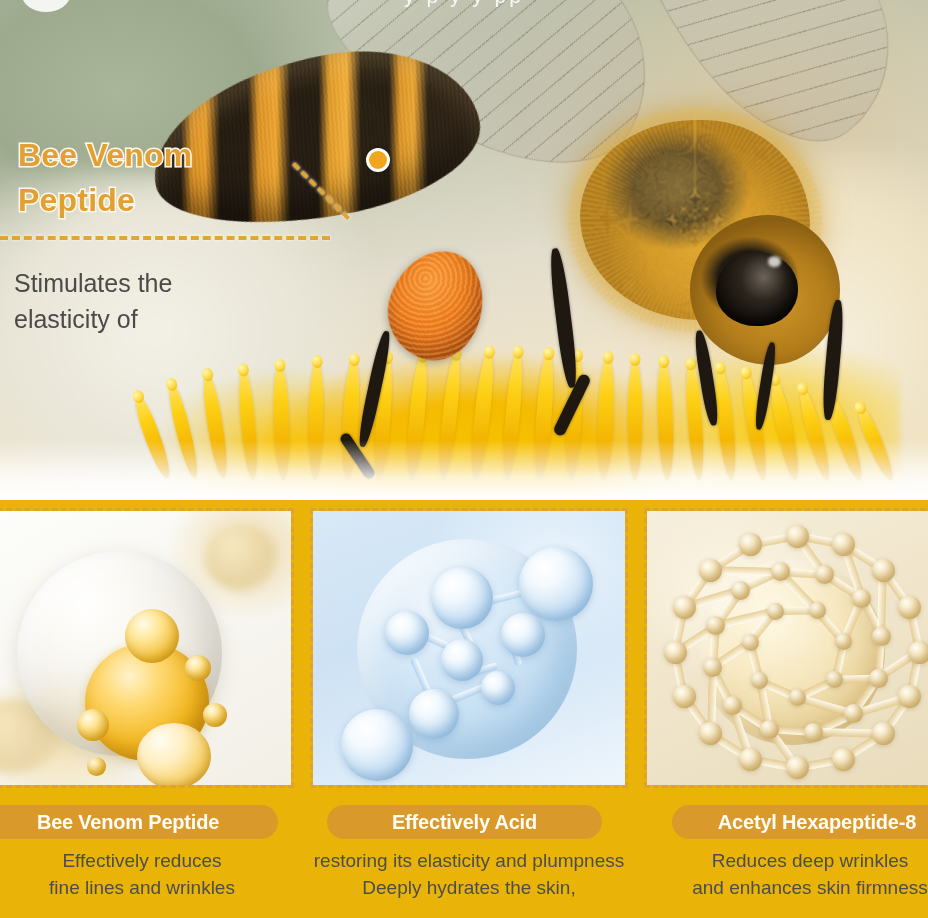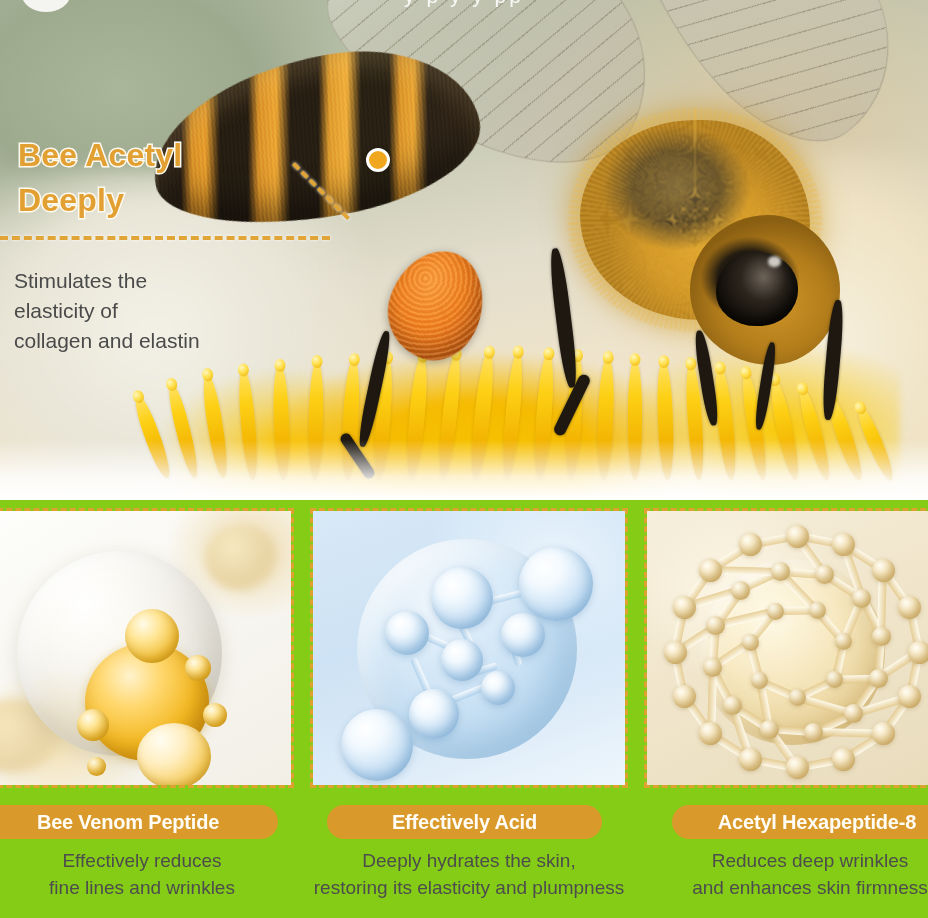--- a/index.html
+++ b/index.html
@@ -176,21 +176,21 @@
   .callout-title{
     position:absolute; left:18px; top:133px; width:290px;
     font-size:32px; font-weight:bold; line-height:1.40;
     color:#e3a032;
     -webkit-text-stroke:3px #fffaf0;
     paint-order:stroke fill;
     letter-spacing:.2px;
   }
   .callout-desc{
     position:absolute; left:14px; top:266px; width:270px;
-    font-size:21px; line-height:1.43; color:#4a4a4a; font-weight:400;
+    font-size:25px; line-height:1.43; color:#4a4a4a; font-weight:400;
   }
   .dash-h{
     position:absolute; left:0; top:236px; width:330px; height:0;
     border-top:4px dashed #e0a536;
     filter:drop-shadow(0 0 1.4px rgba(255,255,255,.95));
   }
   .dash-diag{
     position:absolute; left:292px; top:165px; width:0; height:78px;
     border-left:4px dashed #e0a536;
     transform:rotate(-45deg); transform-origin:top left;
@@ -199,21 +199,21 @@
   .dot-marker{
     position:absolute; left:366px; top:148px; width:24px; height:24px;
     border-radius:50%; background:#f0a71e;
     border:3px solid #ffffff;
     box-shadow:0 0 4px rgba(0,0,0,.28);
   }
 
   
   .cards{
     position:absolute; left:0; top:500px; width:928px; height:418px;
-    background:#84cc16;
+    background:#eab308;
   }
   .card{
     position:absolute; top:8px; height:280px;
     border:3px dashed #dda22f;
     overflow:hidden;
   }
   .card-1{ left:-12px; width:306px; }
   .card-2{ left:310px; width:318px; }
   .card-3{ left:644px; width:300px; }
 
@@ -410,32 +410,31 @@
     </div>
     <div class="pollen-basket"></div>
 
     <div class="logo-blob"></div>
     <div class="top-headline">y  p          y       y   pp</div>
 
     <div class="hero-fade"></div>
   </div>
 
   <div class="callout-title">
-    <div>Bee Acetyl</div>
-    <div>Deeply</div>
+    <div>Bee Venom</div>
+    <div>Peptide</div>
   </div>
 
   <div class="dot-marker"></div>
   <div class="dash-diag"></div>
   <div class="dash-h"></div>
 
   <div class="callout-desc">
     <div>Stimulates the</div>
     <div>elasticity of</div>
-    <div>collagen and elastin</div>
   </div>
 
   <div class="cards">
 
     <div class="card card-1">
       <div class="card-img img-oil">
         <div class="oil-blur-a"></div>
         <div class="oil-blur-b"></div>
         <div class="bubble-outer">
           <div class="bubble-core"></div>
@@ -569,22 +568,22 @@
 
     <div class="pill pill-1">Bee Venom Peptide</div>
     <div class="pill pill-2">Effectively Acid</div>
     <div class="pill pill-3">Acetyl Hexapeptide-8</div>
 
     <div class="caption cap-1">
       <div>Effectively reduces</div>
       <div>fine lines and wrinkles</div>
     </div>
     <div class="caption cap-2">
+      <div>restoring its elasticity and plumpness</div>
       <div>Deeply hydrates the skin,</div>
-      <div>restoring its elasticity and plumpness</div>
     </div>
     <div class="caption cap-3">
       <div>Reduces deep wrinkles</div>
       <div>and enhances skin firmness</div>
     </div>
 
   </div>
 </div>
 
 </body></html>

